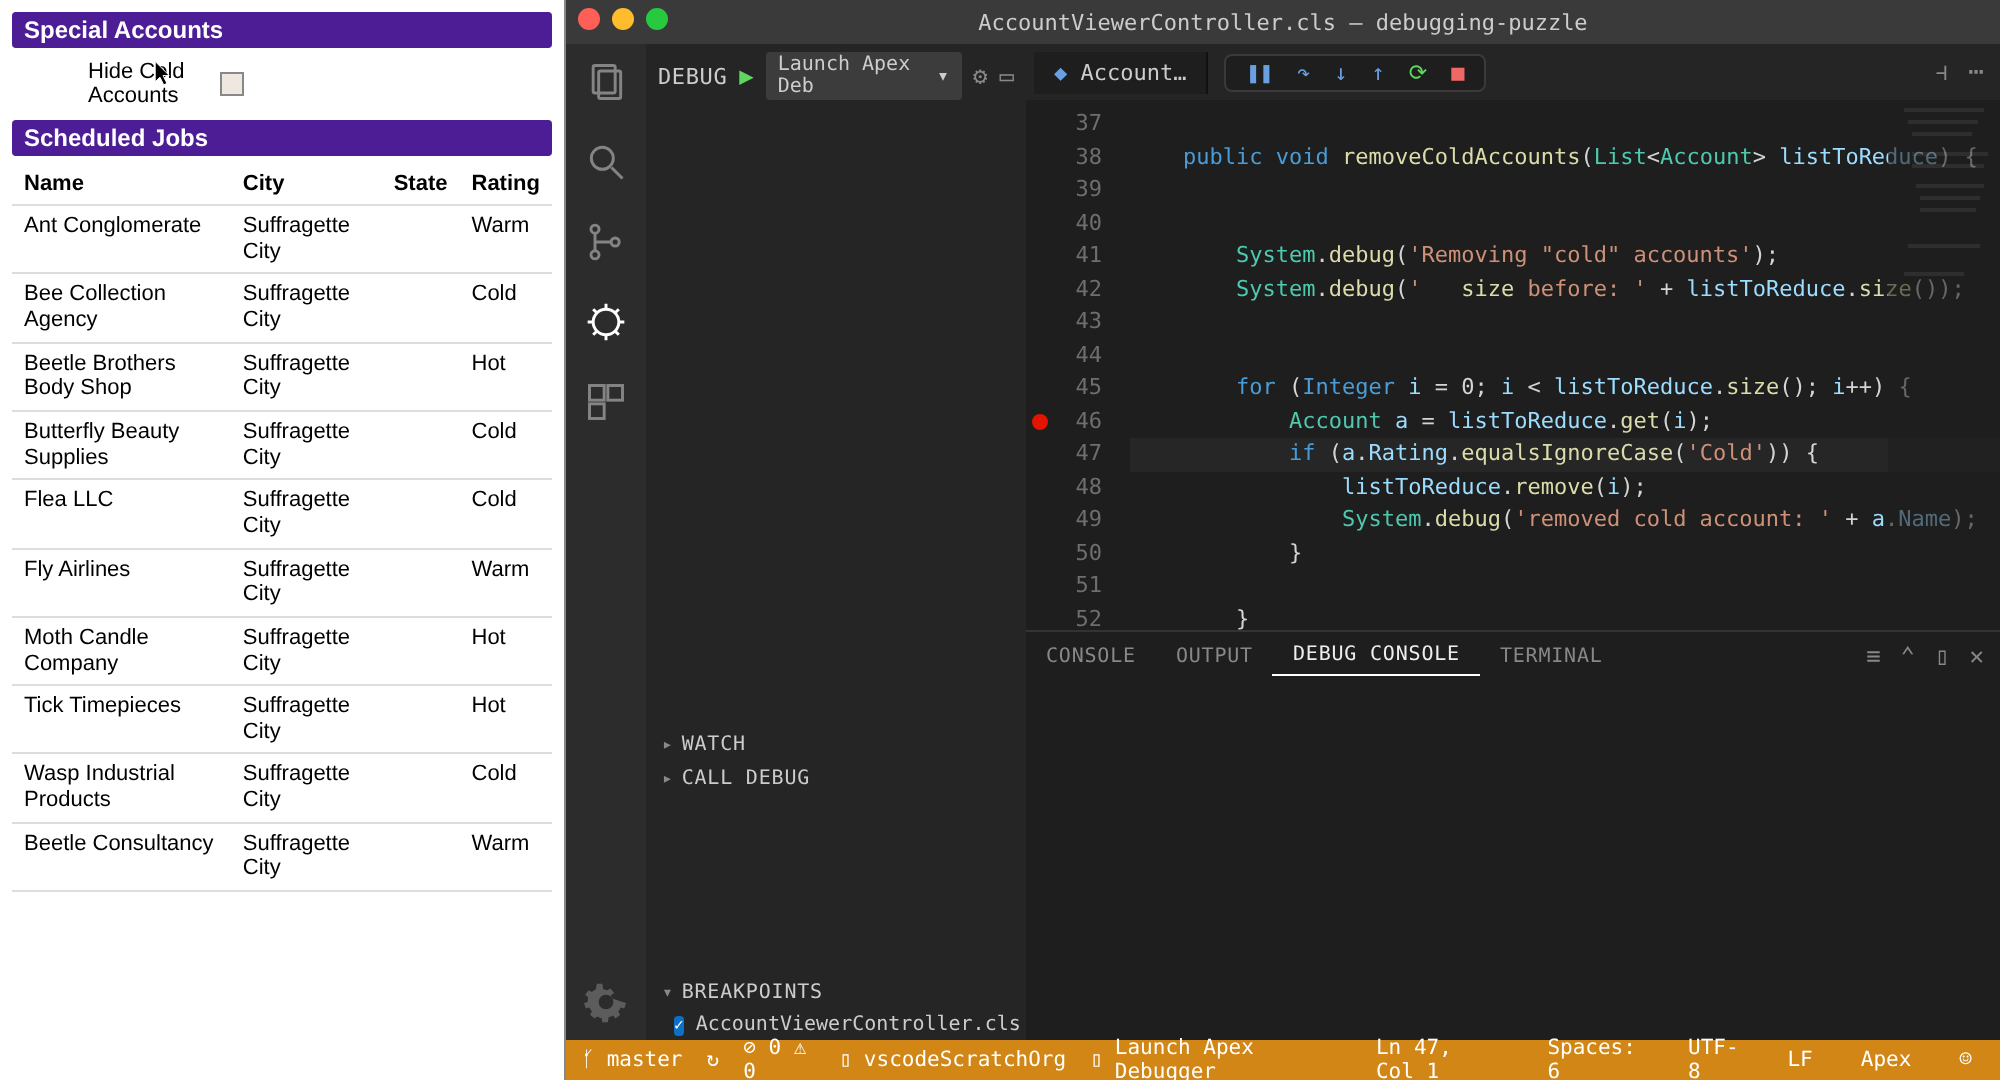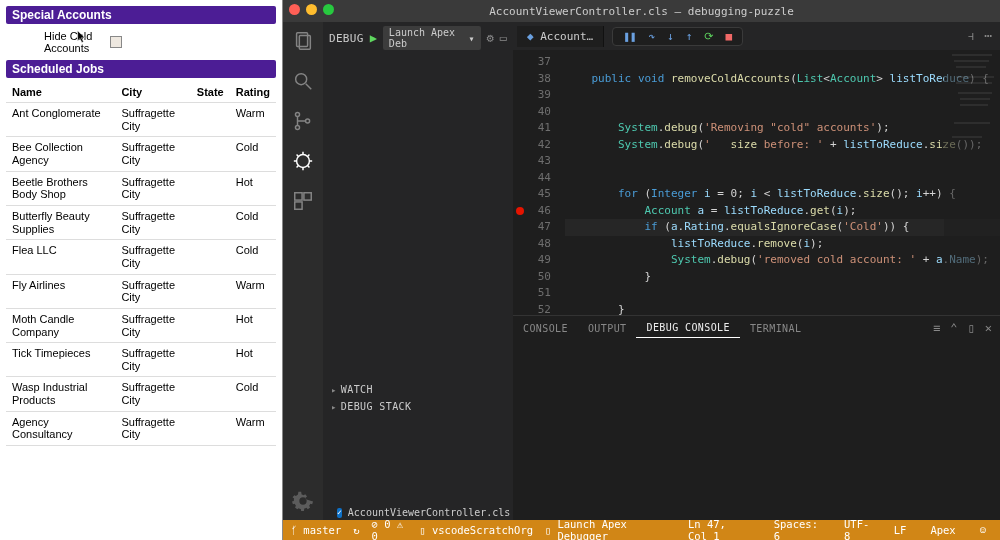--- a/index.html
+++ b/index.html
@@ -164,21 +164,21 @@
             <td></td>
             <td>Hot</td>
           </tr>
           <tr>
             <td>Wasp Industrial Products</td>
             <td>Suffragette City</td>
             <td></td>
             <td>Cold</td>
           </tr>
           <tr>
-            <td>Agency Consultancy</td>
+            <td>Beetle Consultancy</td>
             <td>Suffragette City</td>
             <td></td>
             <td>Warm</td>
           </tr>
         </tbody>
     </table>
   </div>
 
   <div class="right">
     <div class="titlebar">
@@ -228,22 +228,23 @@
           <span class="run-btn">▶</span>
           <span class="cfg-dd">
               <span>Launch Apex Deb</span>
               <span>▾</span>
             </span>
           <span class="g-icon">⚙</span>
           <span class="g-icon">▭</span>
         </div>
         <div class="fill"></div>
         <div class="sec">WATCH</div>
-        <div class="sec">DEBUG STACK</div>
+        <div class="sec">CALL DEBUG</div>
         <div style="flex:0 0 90px;"></div>
+        <div class="sec open">BREAKPOINTS</div>
         <div class="bp-row">
           <span class="bp-chk">✓</span>
           <span>AccountViewerController.cls</span>
           <span style="color:#888;">fo...</span>
           <span class="bp-count">46</span>
           <span style="color:#888;">›</span>
         </div>
       </div>
 
       <div class="ed-wrap">

